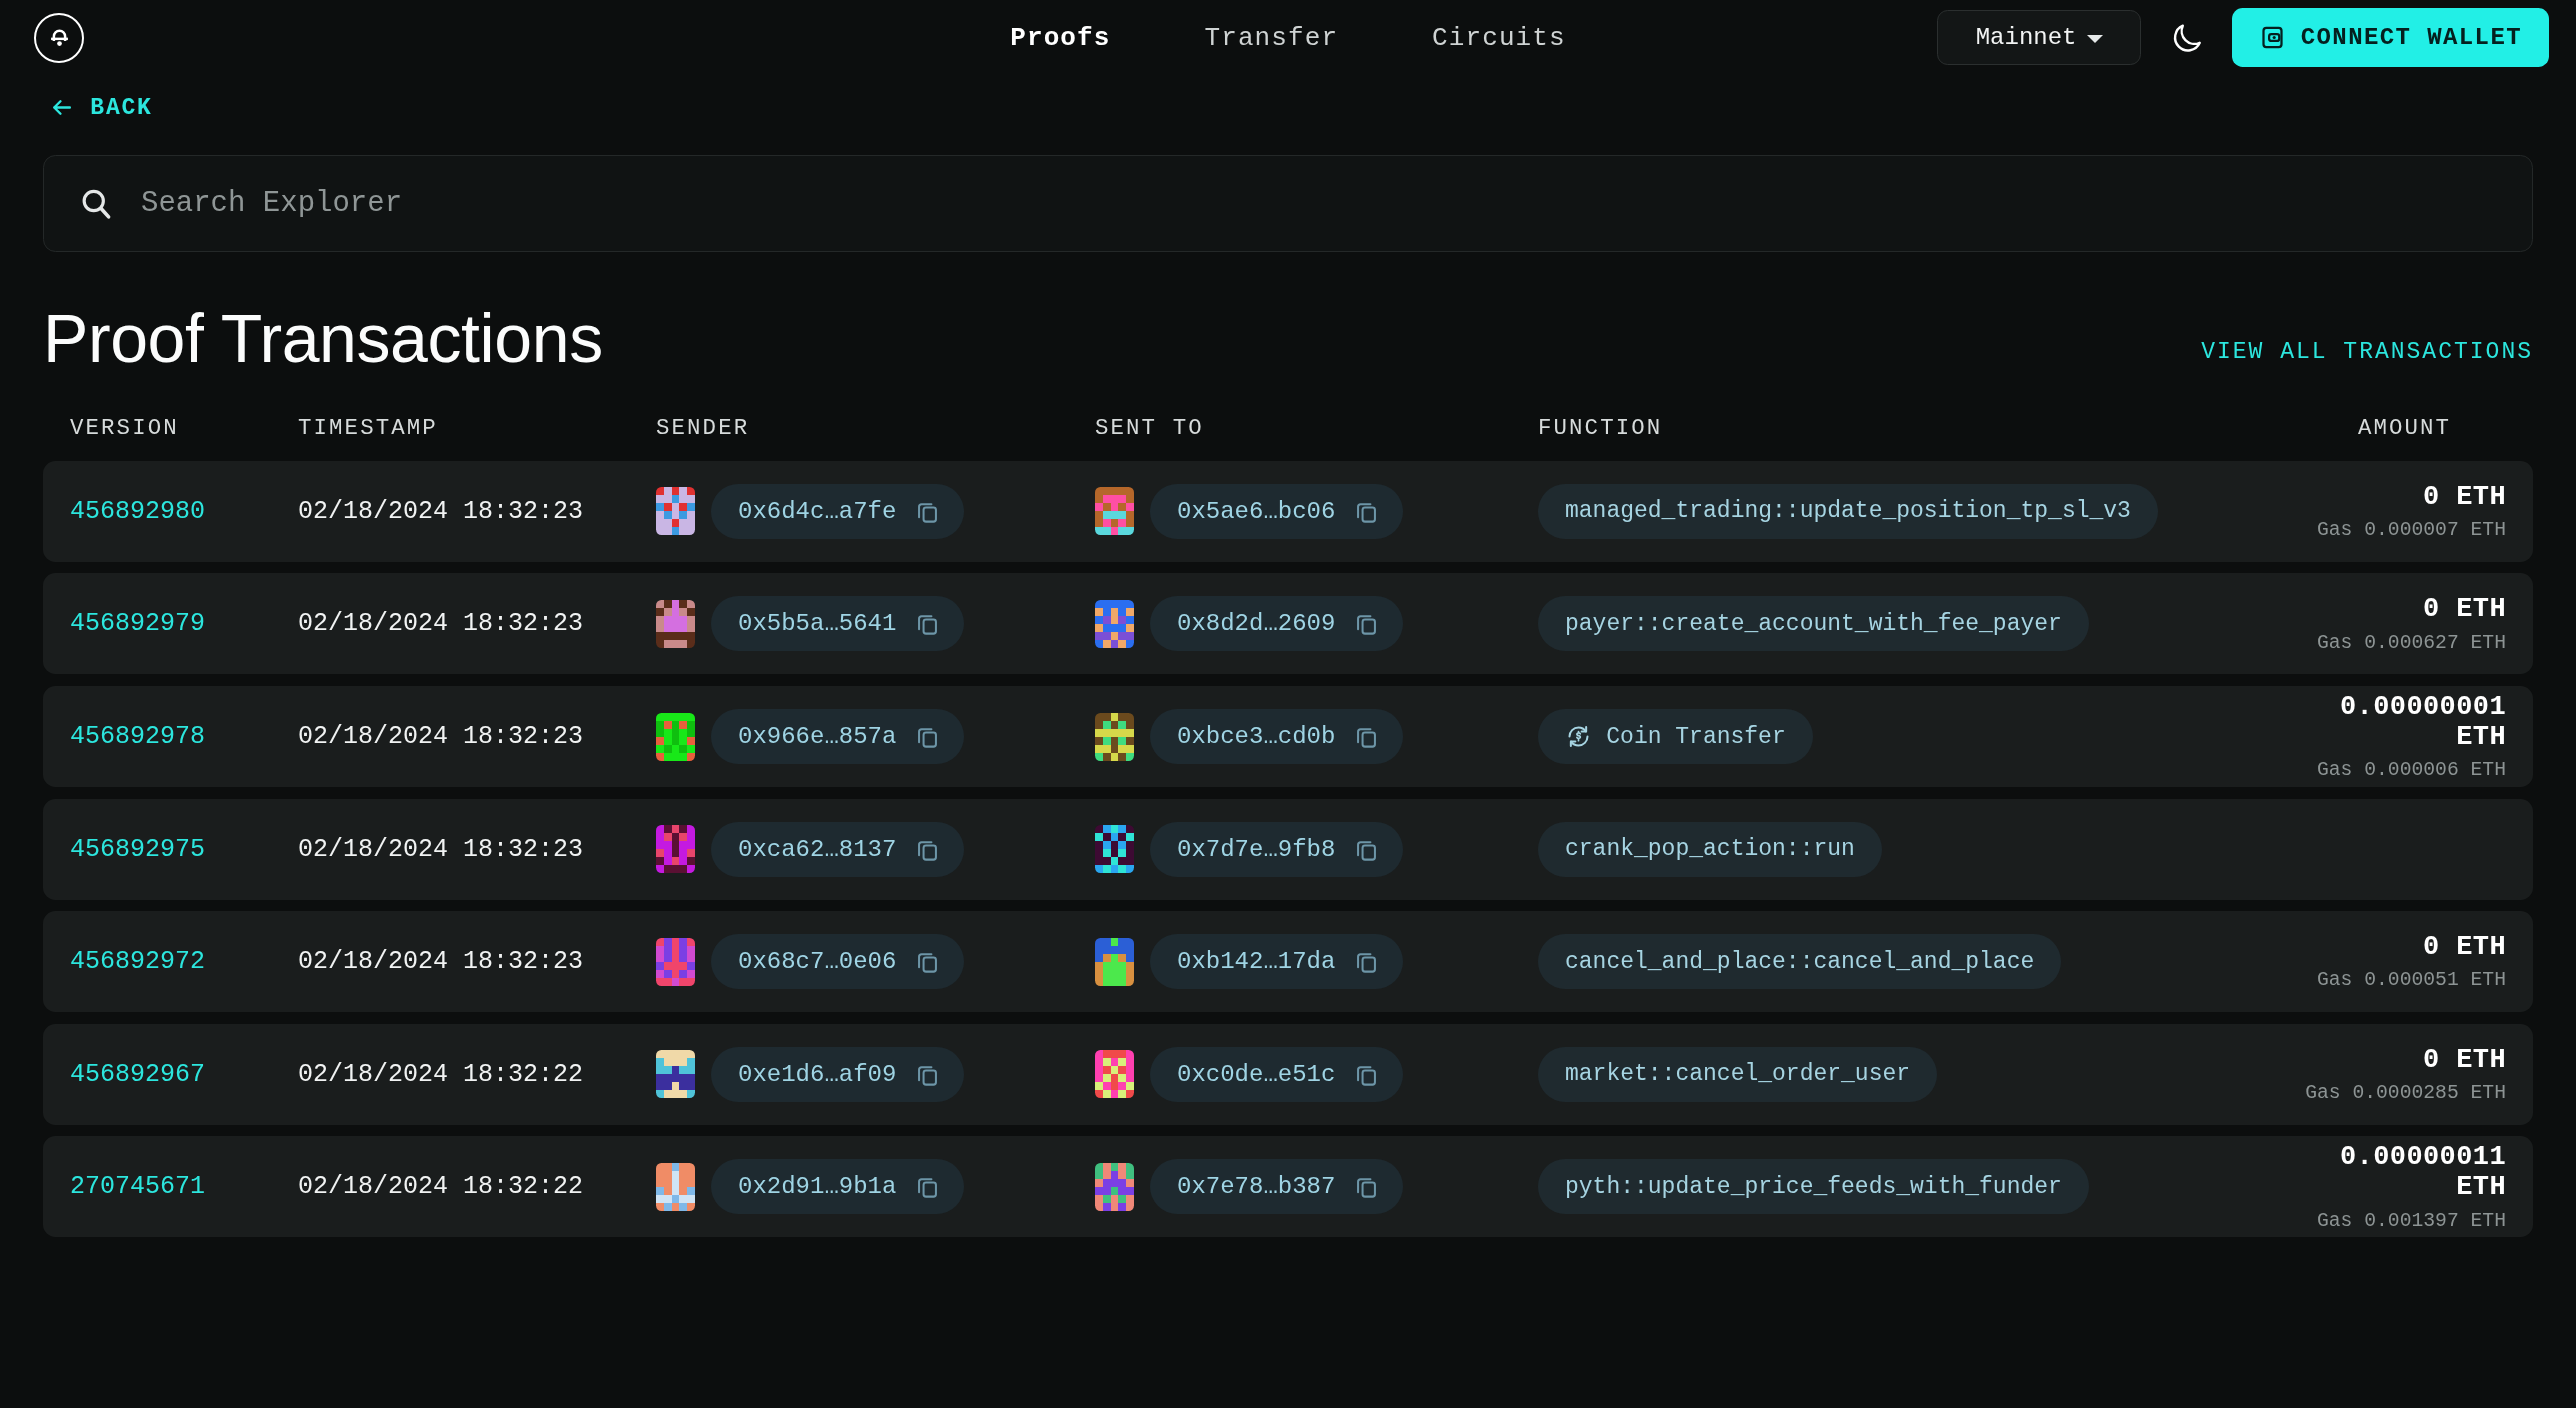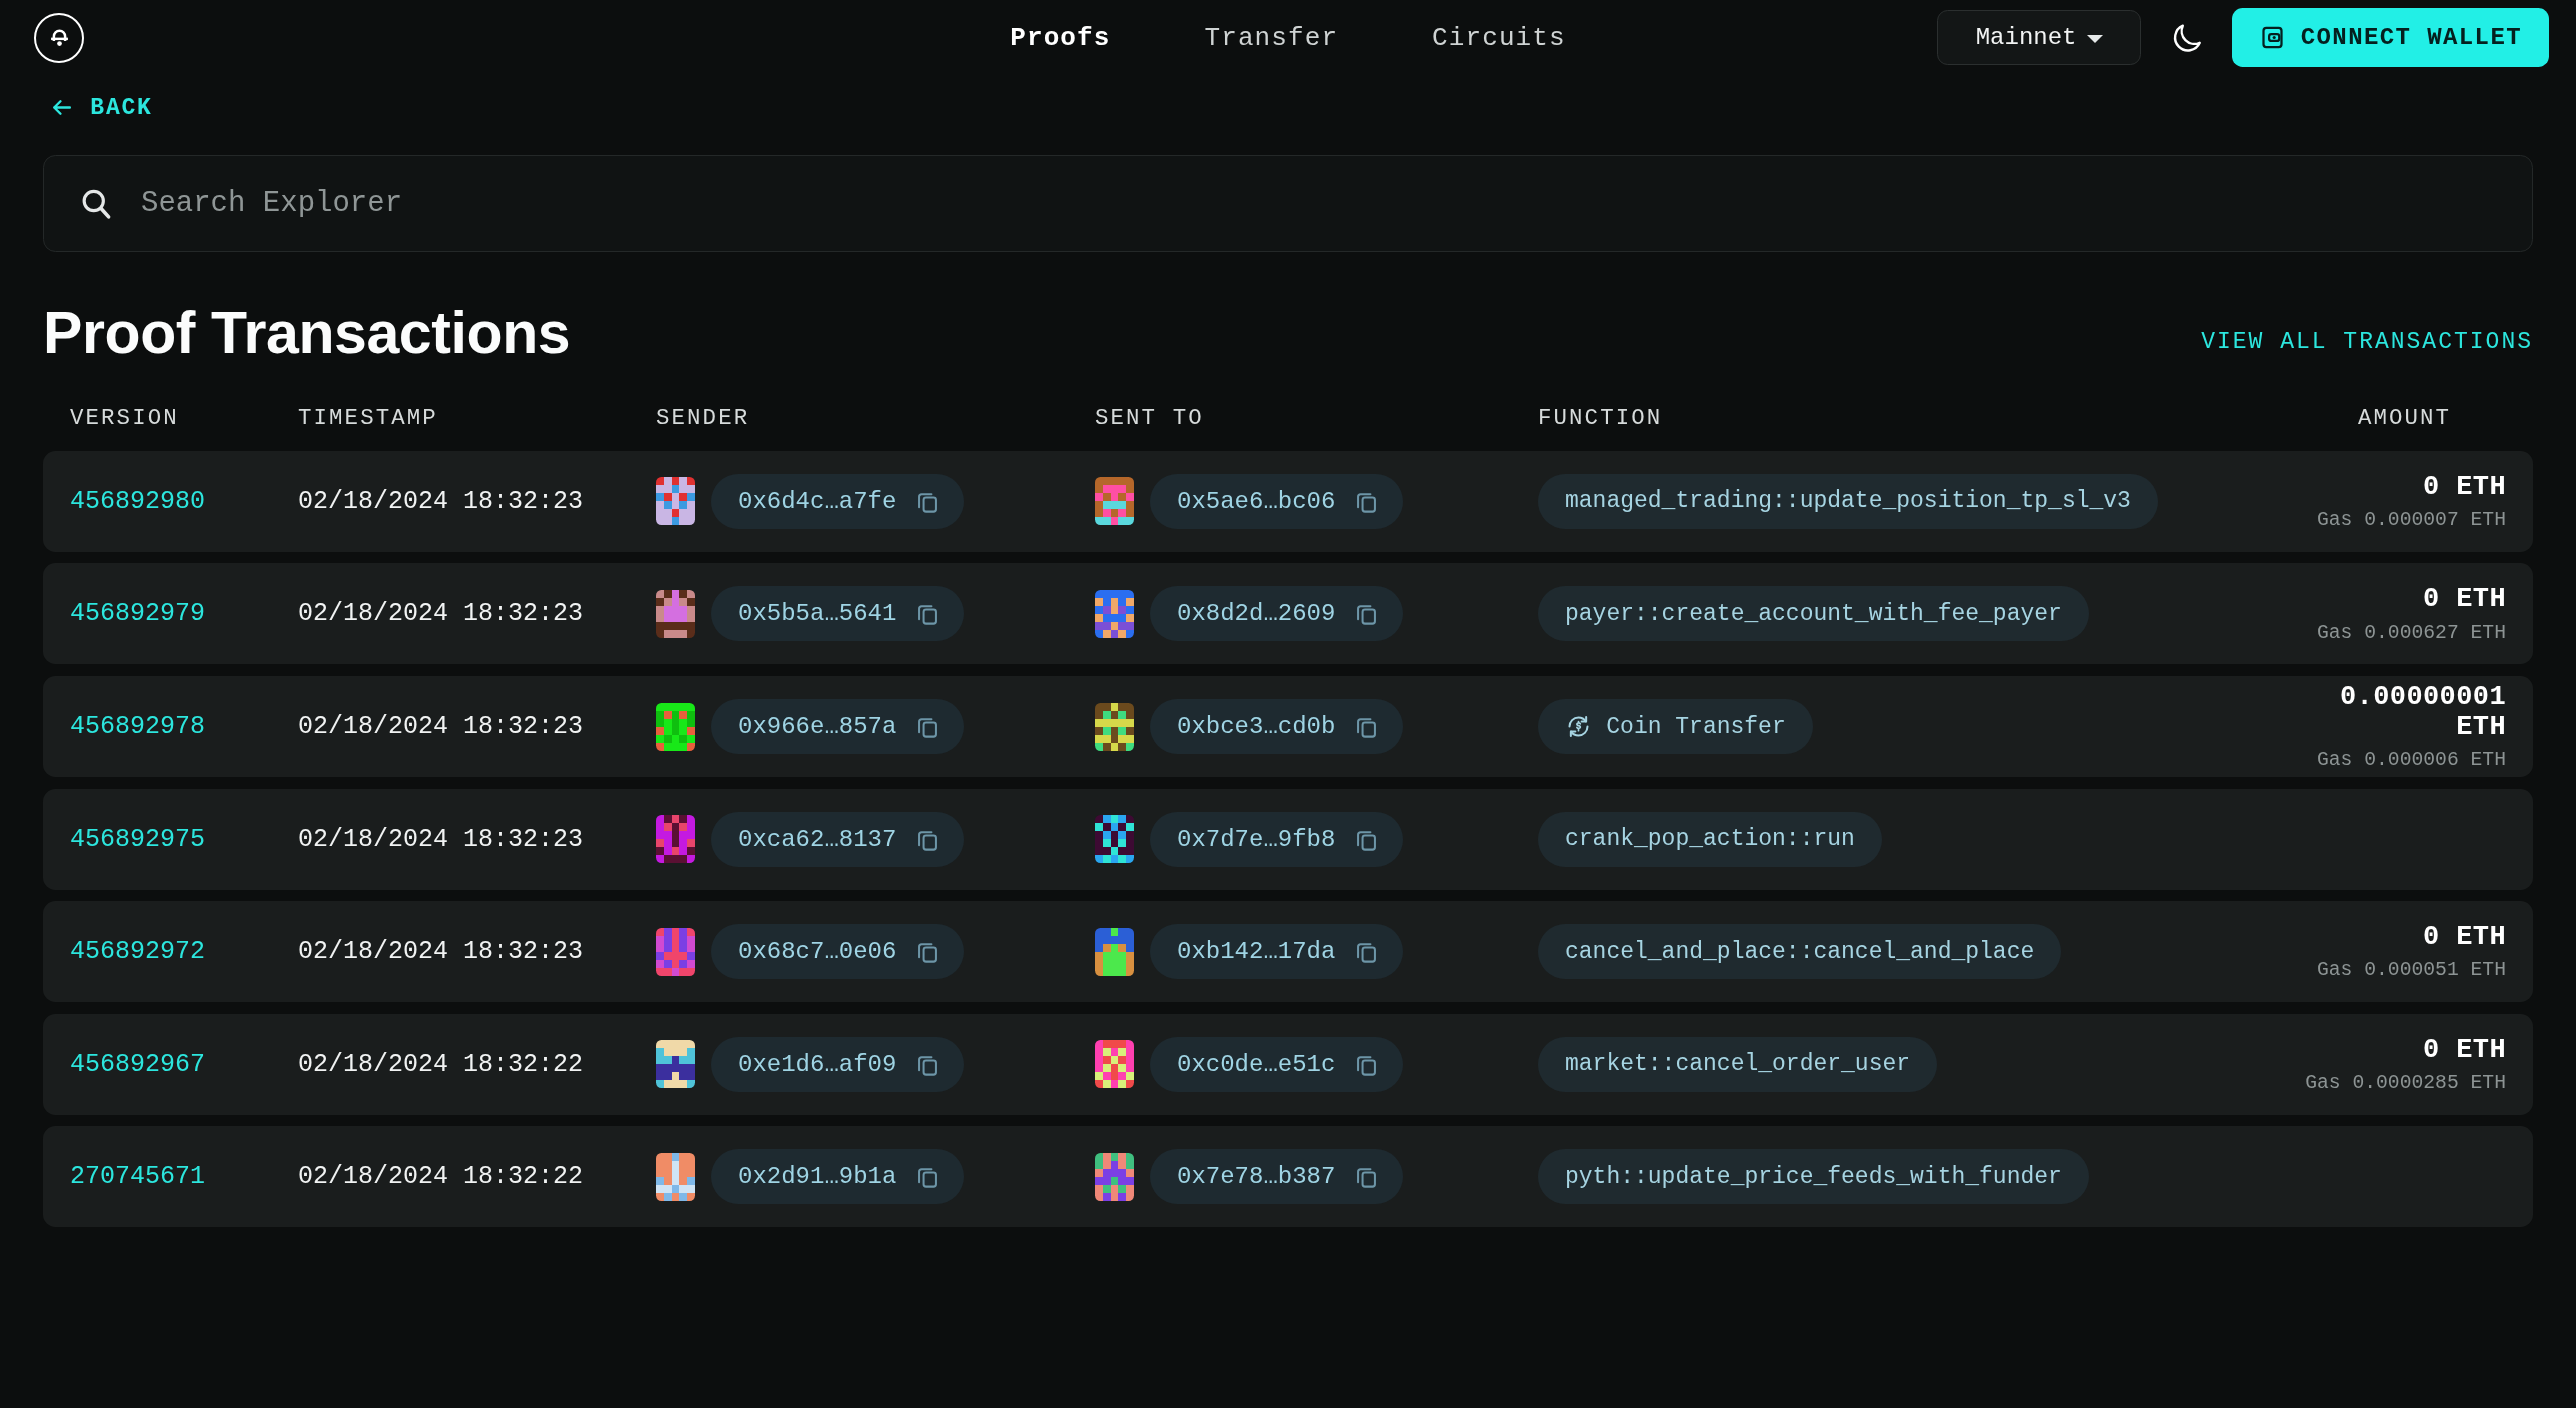--- a/index.html
+++ b/index.html
@@ -94,21 +94,21 @@
     font-family: "Liberation Mono", monospace;
     font-size: 29px; color: #e8eaea;
   }
   .search-input::placeholder { color: #8f9696; }
 
   
   .title-row {
     margin-top: 47px;
     display: flex; align-items: flex-end; justify-content: space-between;
   }
-  .page-title { font-size: 59px; font-weight: 700; letter-spacing: -0.4px; color: #fbfcfc; }
+  .page-title { font-size: 68px; font-weight: 400; letter-spacing: -0.4px; color: #fbfcfc; }
   .view-all {
     color: #2ce6de; text-decoration: none;
     font-family: "Liberation Mono", monospace;
     font-size: 23px; letter-spacing: 2px;
     padding-bottom: 12.5px;
   }
 
   
   .tbl { margin-top: 38px; width: 100%; }
   .thead {
@@ -893,17 +893,21 @@
               <span class="addr">0x7e78…b387</span>
               <svg width="27" height="27" viewBox="0 0 24 24">
                 <rect x="8.5" y="8.5" width="11" height="12.5" rx="2.2" fill="none" stroke="#6d96a8" stroke-width="1.8"></rect>
                 <path d="M15.5 5.5H6.8A2.3 2.3 0 0 0 4.5 7.8v9.4" fill="none" stroke="#6d96a8" stroke-width="1.8" stroke-linecap="round"></path>
               </svg>
             </div>
           </div>
           <div><span class="fn-pill">
               <span>pyth::update_price_feeds_with_funder</span>
             </span></div>
+          <div class="c-amount">
+            <div class="amt">0.00000011 ETH</div>
+            <div class="gas">Gas 0.001397 ETH</div>
+          </div>
         </div>
       </div>
   </div>
 </div>
 
 
 </body></html>

